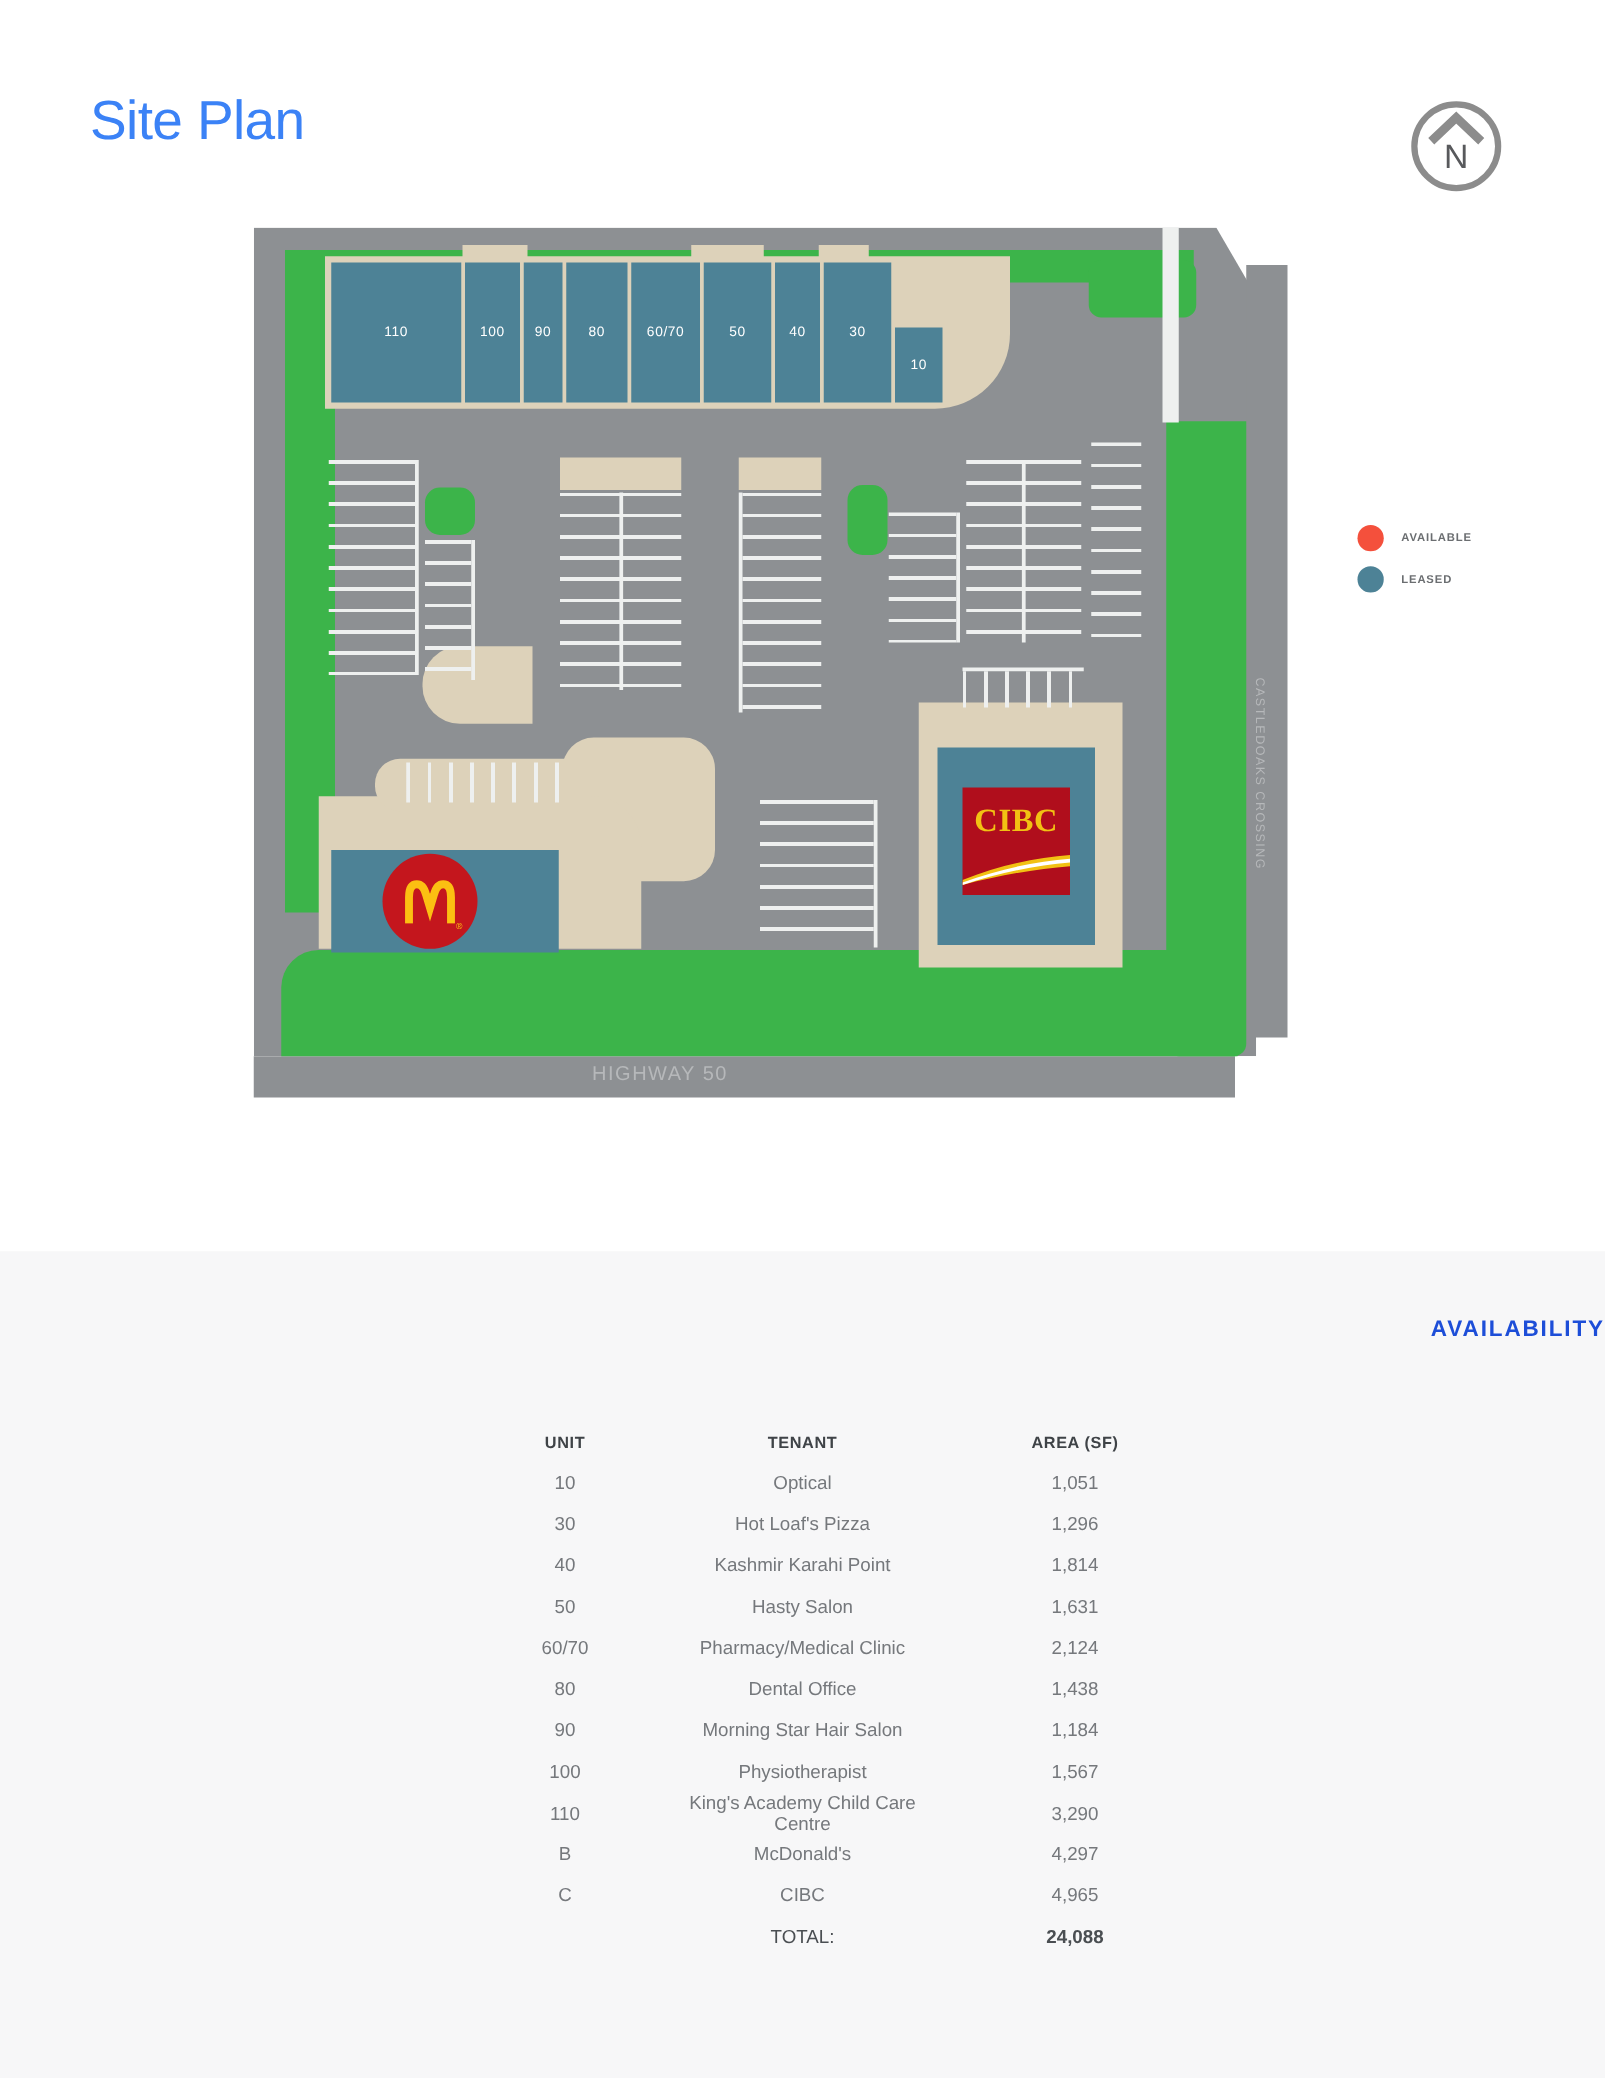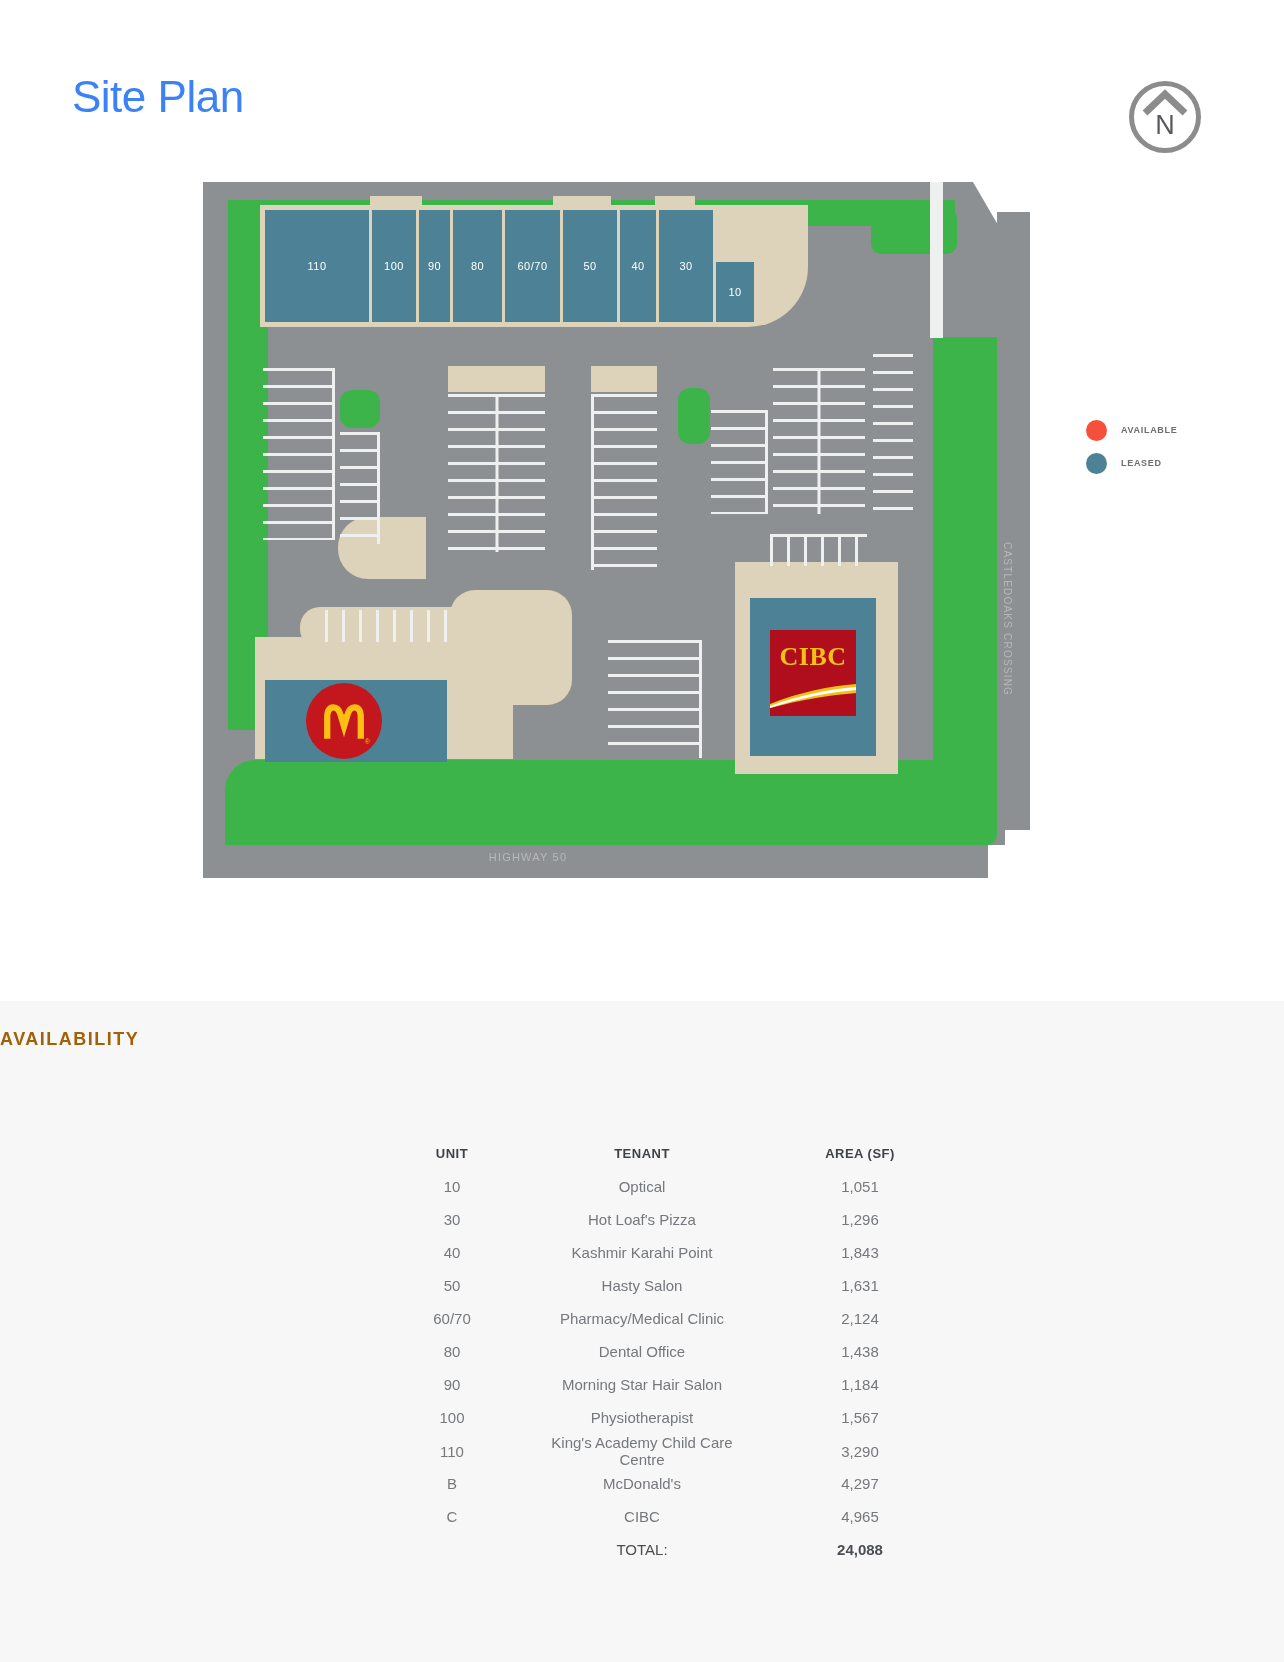--- a/index.html
+++ b/index.html
@@ -82,27 +82,27 @@
   .mcd-building { left:62px; top:498px; width:182px; height:82px; background:#4d8296; }
   .mcd-logo { position:absolute; left:41px; top:3px; width:76px; height:76px; background:#c4161d; border-radius:50%; }
   .mcd-logo svg { position:absolute; left:17px; top:20px; }
   .mcd-reg { position:absolute; right:12px; bottom:14px; color:#fcbf12; font-size:7px; }
 
   .cibc-building { left:547px; top:416px; width:126px; height:158px; background:#4d8296; }
   .cibc-logo { position:absolute; left:20px; top:32px; width:86px; height:86px; background:#b00e1c; text-align:center; }
   .cibc-word { font-family:"Liberation Serif", serif; font-weight:bold; font-size:26px; color:#f2c113; margin-top:12px; letter-spacing:0.5px; }
   .cibc-logo svg { position:absolute; left:0; bottom:8px; }
 
-  .road-label { color:#b6b8ba; font-size:11px; letter-spacing:1.2px; }
+  .road-label { color:#b6b8ba; font-size:16px; letter-spacing:1.2px; }
   .lbl-castledoaks { left:799px; top:360px; writing-mode:vertical-rl; font-size:10px; }
   .lbl-highway { left:240px; top:669px; width:170px; text-align:center; }
 
   
   .availability { position:absolute; left:0; top:1001px; width:1284px; height:661px; background:#f7f7f8; }
-  .availability-heading { margin-top:28px; text-align:left; font-size:18px; font-weight:bold; letter-spacing:1.5px; color:#a16207; }
+  .availability-heading { margin-top:52px; text-align:right; font-size:18px; font-weight:bold; letter-spacing:1.5px; color:#1d4ed8; }
   .av-table { position:absolute; left:362px; top:136px; width:616px; }
   .av-row { display:grid; grid-template-columns:180px 200px 236px; height:33px; align-items:center; text-align:center; }
   .av-row span { display:block; }
   .av-header { font-size:13px; font-weight:bold; color:#3f4347; letter-spacing:0.5px; }
   .av-body .av-row { color:#75787c; font-size:15px; }
   .av-total { color:#4a4e52; font-size:15px; }
   .av-total .t-val { font-weight:bold; }
 </style>
 </head>
 <body>
@@ -232,21 +232,21 @@
 
   <div class="av-row">
     <span class="c-unit">30</span>
     <span class="c-tenant">Hot Loaf's Pizza</span>
     <span class="c-area">1,296</span>
   </div>
 
   <div class="av-row">
     <span class="c-unit">40</span>
     <span class="c-tenant">Kashmir Karahi Point</span>
-    <span class="c-area">1,843</span>
+    <span class="c-area">1,814</span>
   </div>
 
   <div class="av-row">
     <span class="c-unit">50</span>
     <span class="c-tenant">Hasty Salon</span>
     <span class="c-area">1,631</span>
   </div>
 
   <div class="av-row">
     <span class="c-unit">60/70</span>

